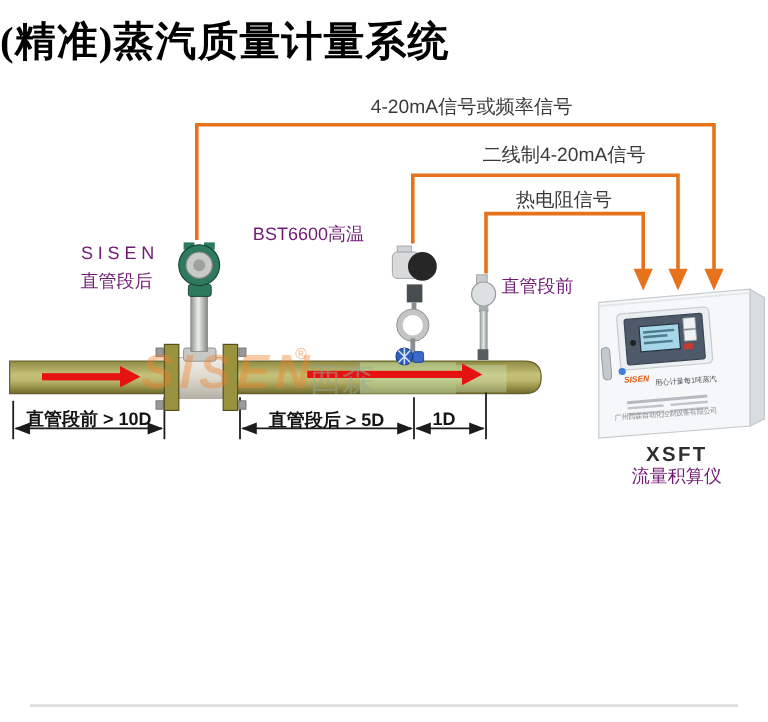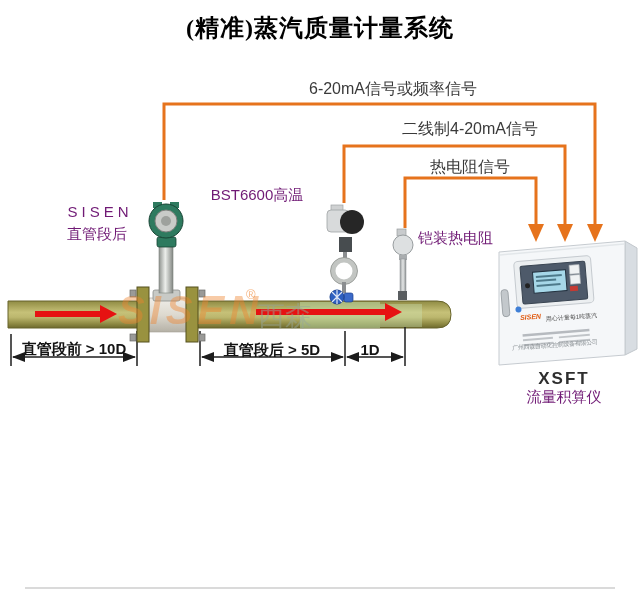--- a/index.html
+++ b/index.html
@@ -1,21 +1,21 @@
 <!DOCTYPE html>
 <html><head>
 <meta charset="utf-8">
 <style>
   html,body{margin:0;padding:0;background:#fff;}
   #page{position:relative;width:640px;height:602px;background:#fff;overflow:hidden;
         font-family:"Liberation Sans",sans-serif;}
   .abs{position:absolute;white-space:nowrap;}
   .ctr{transform:translateX(-50%);}
-  #title{top:12px;left:0;width:640px;text-align:center;font-family:"Liberation Serif",serif;
-         font-weight:700;font-size:24px;color:#000;letter-spacing:1px;}
+  #title{top:12px;left:0;width:640px;font-family:"Liberation Serif",serif;
+         font-weight:700;font-size:34px;color:#000;letter-spacing:1px;}
   .sig{font-size:16px;color:#3a3a3a;font-weight:400;}
   .dev{font-size:15px;color:#701a75;}
   .dim{font-size:15px;font-weight:700;color:#141414;}
   #lbl-flvj{letter-spacing:4px;font-size:15px;}
   #lbl-xsft{font-size:17px;font-weight:600;letter-spacing:2px;color:#2e2e2e;}
   .wm{pointer-events:none;}
   #wm-sisen{top:288px;left:118px;font-size:40px;font-style:italic;font-weight:900;
             letter-spacing:5px;color:rgba(238,130,45,.42);}
   #wm-reg{top:287px;left:246px;font-size:13px;color:rgba(238,130,45,.6);}
   #wm-cn{top:298px;left:258px;font-size:27px;font-weight:400;color:rgba(150,165,150,.5);}
@@ -167,28 +167,28 @@
       <g fill="#e6731c" stroke="none">
         <polygon points="587,224 603,224 595,242"></polygon>
         <polygon points="557,224 573,224 565,242"></polygon>
         <polygon points="528,224 544,224 536,242"></polygon>
       </g>
     </g>
   </svg>
 
   <div id="title" class="abs">(精准)蒸汽质量计量系统</div>
 
-  <div class="abs ctr sig" style="top:79px;left:393px">6-20mA信号或频率信号</div>
+  <div class="abs ctr sig" style="top:79px;left:393px">4-20mA信号或频率信号</div>
   <div class="abs ctr sig" style="top:119px;left:470px">二线制4-20mA信号</div>
   <div class="abs ctr sig" style="top:157px;left:470px">热电阻信号</div>
 
   <div id="lbl-flvj" class="abs ctr dev" style="top:203px;left:100px">SISEN</div>
   <div class="abs ctr dev" style="top:225px;left:97px">直管段后</div>
   <div class="abs ctr dev" style="top:186px;left:257px">BST6600高温</div>
-  <div class="abs dev" style="top:229px;left:418px">铠装热电阻</div>
+  <div class="abs dev" style="top:229px;left:418px">直管段前</div>
   <div id="lbl-xsft" class="abs ctr" style="top:369px;left:564px">XSFT</div>
   <div class="abs ctr dev" style="top:388px;left:564px">流量积算仪</div>
 
   <div class="abs ctr dim" style="top:340px;left:74px">直管段前 &gt; 10D</div>
   <div class="abs ctr dim" style="top:341px;left:272px">直管段后 &gt; 5D</div>
   <div class="abs ctr dim" style="top:341px;left:370px">1D</div>
 
   <div id="wm-sisen" class="abs wm">SISEN</div>
   <div id="wm-reg" class="abs wm">®</div>
   <div id="wm-cn" class="abs wm">西森</div>

